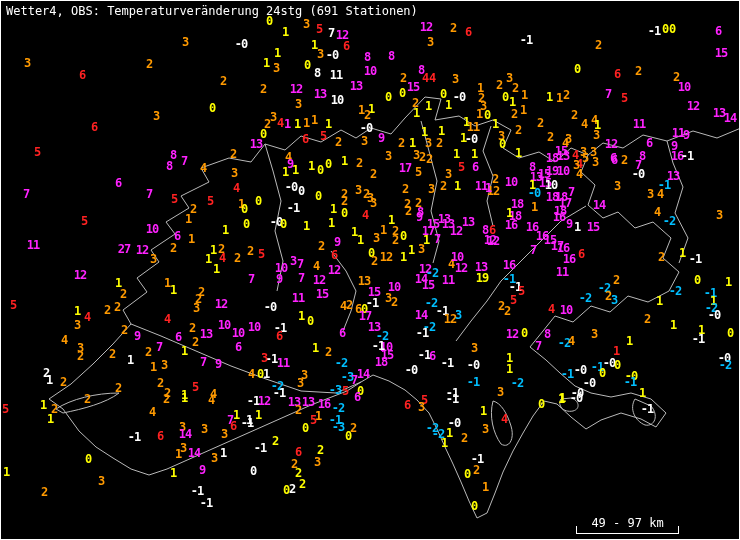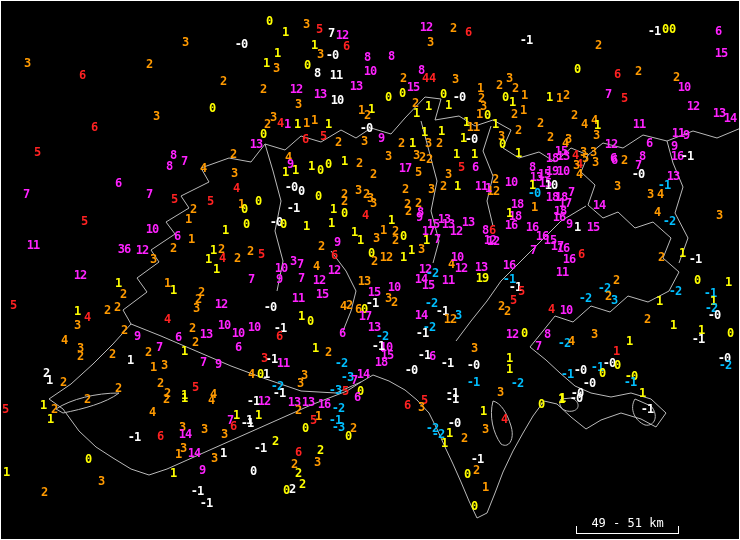--- a/index.html
+++ b/index.html
@@ -280,21 +280,21 @@
       <span class="station" style="left: 192px; top: 208px; color: rgb(255, 154, 0);">2</span>
       <span class="station" style="left: 187px; top: 218px; color: rgb(255, 154, 0);">1</span>
       <span class="station" style="left: 224px; top: 229px; color: rgb(255, 255, 0);">1</span>
       <span class="station" style="left: 240px; top: 203px; color: rgb(255, 154, 0);">1</span>
       <span class="station" style="left: 243px; top: 208px; color: rgb(255, 255, 0);">0</span>
       <span class="station" style="left: 245px; top: 223px; color: rgb(255, 255, 0);">0</span>
       <span class="station" style="left: 151px; top: 228px; color: rgb(255, 34, 255);">10</span>
       <span class="station" style="left: 176px; top: 235px; color: rgb(255, 34, 255);">6</span>
       <span class="station" style="left: 172px; top: 247px; color: rgb(255, 154, 0);">2</span>
       <span class="station" style="left: 190px; top: 238px; color: rgb(255, 154, 0);">1</span>
-      <span class="station" style="left: 123px; top: 248px; color: rgb(255, 34, 255);">36</span>
+      <span class="station" style="left: 123px; top: 248px; color: rgb(255, 34, 255);">27</span>
       <span class="station" style="left: 141px; top: 249px; color: rgb(255, 34, 255);">12</span>
       <span class="station" style="left: 152px; top: 258px; color: rgb(255, 154, 0);">3</span>
       <span class="station" style="left: 212px; top: 249px; color: rgb(255, 255, 0);">1</span>
       <span class="station" style="left: 220px; top: 248px; color: rgb(255, 154, 0);">2</span>
       <span class="station" style="left: 207px; top: 258px; color: rgb(255, 255, 0);">1</span>
       <span class="station" style="left: 221px; top: 257px; color: rgb(255, 34, 34);">4</span>
       <span class="station" style="left: 236px; top: 257px; color: rgb(255, 154, 0);">2</span>
       <span class="station" style="left: 79px; top: 274px; color: rgb(255, 34, 255);">12</span>
       <span class="station" style="left: 215px; top: 268px; color: rgb(255, 255, 0);">1</span>
       <span class="station" style="left: 287px; top: 156px; color: rgb(255, 154, 0);">4</span>
@@ -630,19 +630,20 @@
       <span class="station" style="left: 473px; top: 505px; color: rgb(255, 255, 0);">0</span>
       <span class="station" style="left: 482px; top: 410px; color: rgb(255, 255, 0);">1</span>
       <span class="station" style="left: 484px; top: 428px; color: rgb(255, 154, 0);">3</span>
       <span class="station" style="left: 540px; top: 403px; color: rgb(255, 255, 0);">0</span>
       <span class="station" style="left: 560px; top: 398px; color: rgb(255, 255, 0);">1</span>
       <span class="station" style="left: 575px; top: 397px; color: rgb(255, 255, 255);">-0</span>
       <span class="station" style="left: 646px; top: 408px; color: rgb(255, 255, 255);">-1</span>
       <span class="station" style="left: 503px; top: 418px; color: rgb(255, 34, 34);">4</span>
     </div>
 
+  <div class="titlebar">Wetter4, OBS: Temperaturveränderung 24stg (691 Stationen)</div>
 
 
   <div class="scale">
-    <div class="scale-label">49 - 51 km</div>
+    <div class="scale-label">49 - 97 km</div>
   </div>
 
 </div>
 
 </body></html>

